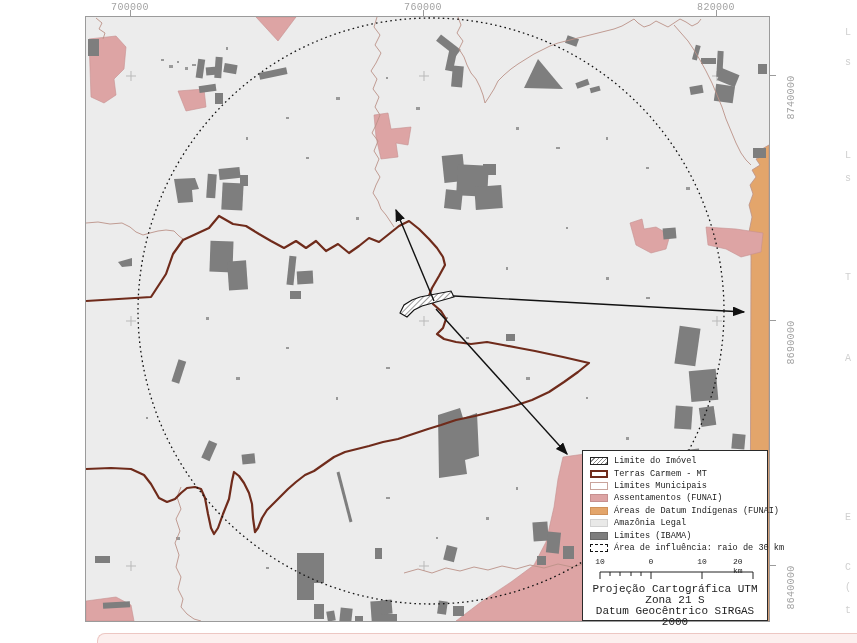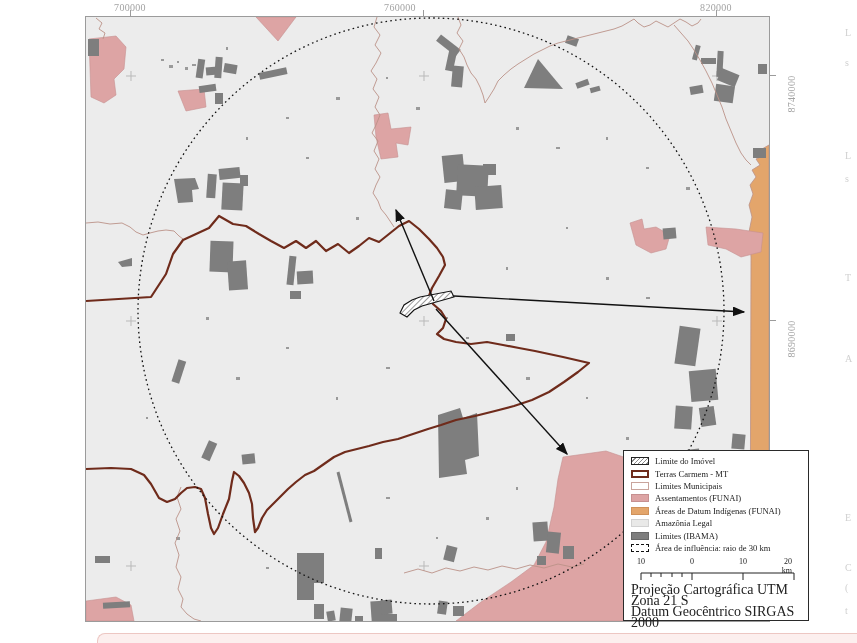--- a/index.html
+++ b/index.html
@@ -1,60 +1,60 @@
 <!DOCTYPE html>
 <html><head>
 <meta charset="utf-8">
 <style>
   html,body{margin:0;padding:0;background:#ffffff;}
   #stage{position:relative;width:857px;height:643px;background:#ffffff;overflow:hidden;
-         font-family:Liberation Serif, serif;}
+         font-family:Liberation Mono, monospace;}
   
   #map-frame{position:absolute;left:85px;top:16px;width:685px;height:606px;
              background:#ececec;border:1px solid #9b9b9b;box-sizing:border-box;}
   #map-svg{position:absolute;left:0;top:0;}
   
   .ax{position:absolute;font-size:10px;color:#a3a3a3;letter-spacing:.3px;}
   .ax-top{top:2px;transform:translateX(-50%);}
   .ax-right{right:66px;transform:rotate(-90deg);transform-origin:right center;}
   .tick-top{position:absolute;top:10px;width:1px;height:6px;background:#9b9b9b;}
   .tick-right{position:absolute;left:770px;width:6px;height:1px;background:#9b9b9b;}
   
   #legend{position:absolute;left:582px;top:450px;width:186px;height:171px;
           background:#ffffff;border:1px solid #2a2a2a;box-sizing:border-box;
-          padding:4px 7px 2px 7px;margin-left:41px;}
+          padding:4px 7px 2px 7px;}
   .lg-row{display:flex;align-items:center;height:12.4px;}
   .lg-sw{width:18px;height:8px;margin-right:6px;flex:0 0 aupx;flex:0 0 18px;box-sizing:border-box;}
   .lg-label{font-size:8.6px;color:#1c1c1c;white-space:nowrap;}
   .sw-imovel{border:1px solid #222;
      background:repeating-linear-gradient(135deg,#fff,#fff 2px,#8a8a8a 2px,#8a8a8a 3px);}
   .sw-carmem{border:2px solid #6f2b1b;background:#fff;}
   .sw-municipais{border:1px solid #c9a49c;background:#fff;}
   .sw-incra{background:#dda4a4;border:1px solid #c69090;}
   .sw-funai{background:#e3a56b;border:1px solid #cf915a;}
   .sw-amazonia{background:#e9e9e8;border:1px solid #d2d2d2;}
   .sw-embargos{background:#7e7e7e;border:1px solid #686868;}
   .sw-influencia{border:1px dashed #111;background:#fff;}
   #scalebar{margin-top:3px;}
   .sb-nums{position:relative;height:9px;font-size:8px;color:#222;}
-  .sb-nums span{position:absolute;transform:translateX(-50%);text-align:right;}
-  .proj{font-size:14px;color:#222;text-align:left;line-height:11px;}
+  .sb-nums span{position:absolute;transform:translateX(-50%);}
+  .proj{font-size:11px;color:#222;text-align:center;line-height:11px;}
   
   .margin-letter{position:absolute;left:845px;font-size:10px;color:#d0d0d0;}
   #page-strip{position:absolute;left:97px;top:633px;width:760px;height:10px;
               background:#fcefee;border-top:1px solid #edc7c3;border-left:1px solid #edc7c3;
               border-top-left-radius:8px;}
 </style>
 </head>
 <body>
 
 <div id="stage">
 
   <span class="ax ax-top" style="left:130px">700000</span>
-  <span class="ax ax-top" style="left:400px">760000</span>
+  <span class="ax ax-top" style="left:423px">760000</span>
   <span class="ax ax-top" style="left:716px">820000</span>
   <div class="tick-top" style="left:130px"></div>
   <div class="tick-top" style="left:423px"></div>
   <div class="tick-top" style="left:716px"></div>
 
   <span class="ax ax-right" style="top:70px">8740000</span>
   <span class="ax ax-right" style="top:315px">8690000</span>
   <span class="ax ax-right" style="top:560px">8640000</span>
   <div class="tick-right" style="top:75px"></div>
   <div class="tick-right" style="top:320px"></div>

